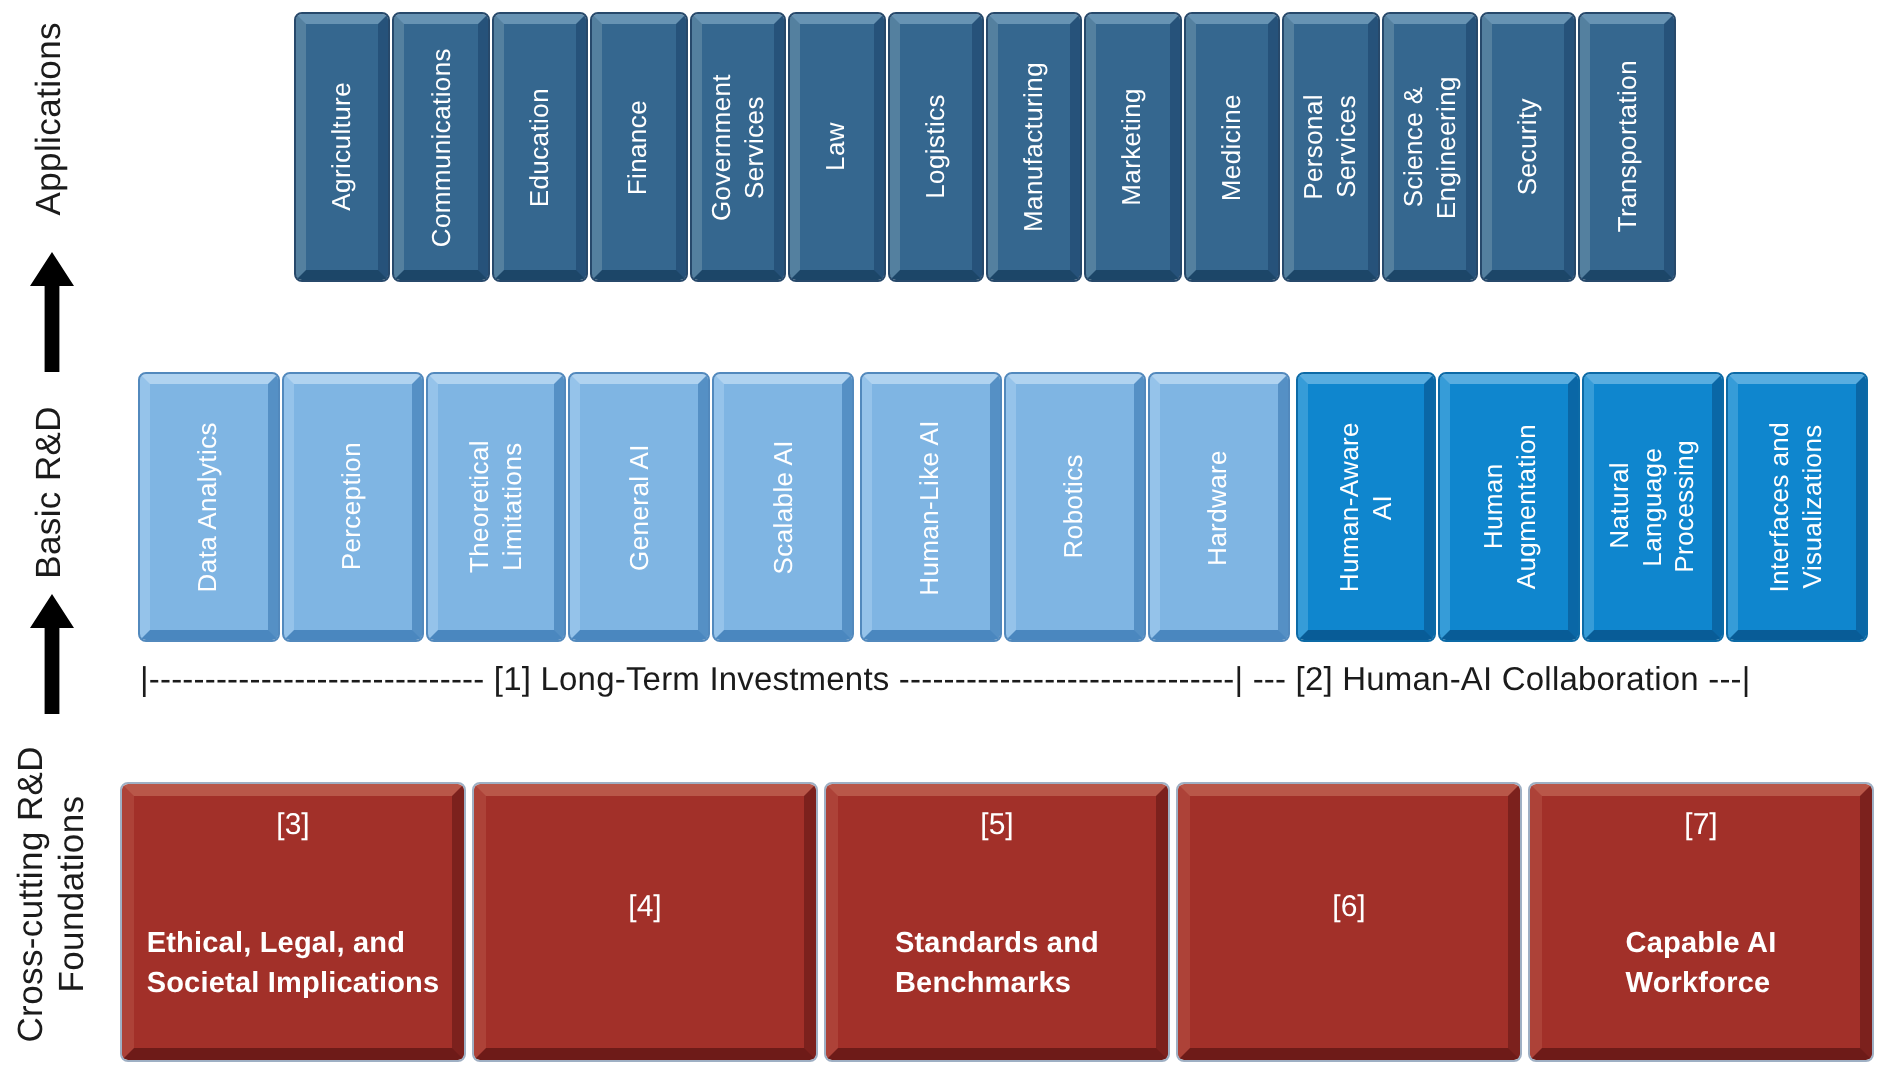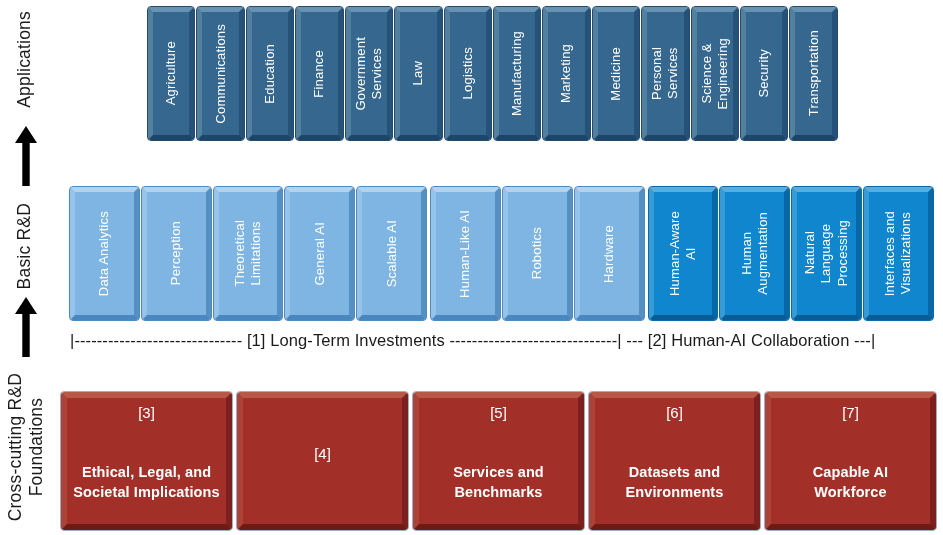--- a/index.html
+++ b/index.html
@@ -73,21 +73,21 @@
     gap:13px;padding:0 4px 16px 4px;
     background:var(--red-center);
     border-style:solid;border-width:6px;border-radius:3px;
     border-top-color:var(--red-top);border-left-color:var(--red-left);
     border-right-color:var(--red-right);border-bottom-color:var(--red-bottom);
     outline:1px solid var(--red-outline);
   }
   .fnum{color:#ffffff;font-size:15px;font-weight:400;}
   .ftitle{
     color:#ffffff;font-size:14.5px;font-weight:700;line-height:1.4;
-    white-space:pre-line;text-align:center;letter-spacing:.1px;margin-top:28px;
+    white-space:pre-line;letter-spacing:.1px;margin-top:28px;
   }
 
   
   .caption{
     position:absolute;left:70px;top:331px;width:870px;height:24px;
     color:var(--ink);font-size:16.5px;white-space:nowrap;letter-spacing:.1px;
   }
 </style>
 </head>
 <body>
@@ -213,27 +213,25 @@
       <div class="box-found">
         <span class="fnum">[3]</span>
         <span class="ftitle">Ethical, Legal, and
 Societal Implications</span>
       </div>
       <div class="box-found">
         <span class="fnum">[4]</span>
       </div>
       <div class="box-found">
         <span class="fnum">[5]</span>
-        <span class="ftitle">Services and
+        <span class="ftitle">Standards and
 Benchmarks</span>
       </div>
       <div class="box-found">
         <span class="fnum">[6]</span>
-        <span class="ftitle">Datasets and
-Environments</span>
       </div>
       <div class="box-found">
         <span class="fnum">[7]</span>
         <span class="ftitle">Capable AI
 Workforce</span>
       </div>
     </div>
 
 </div>
 

